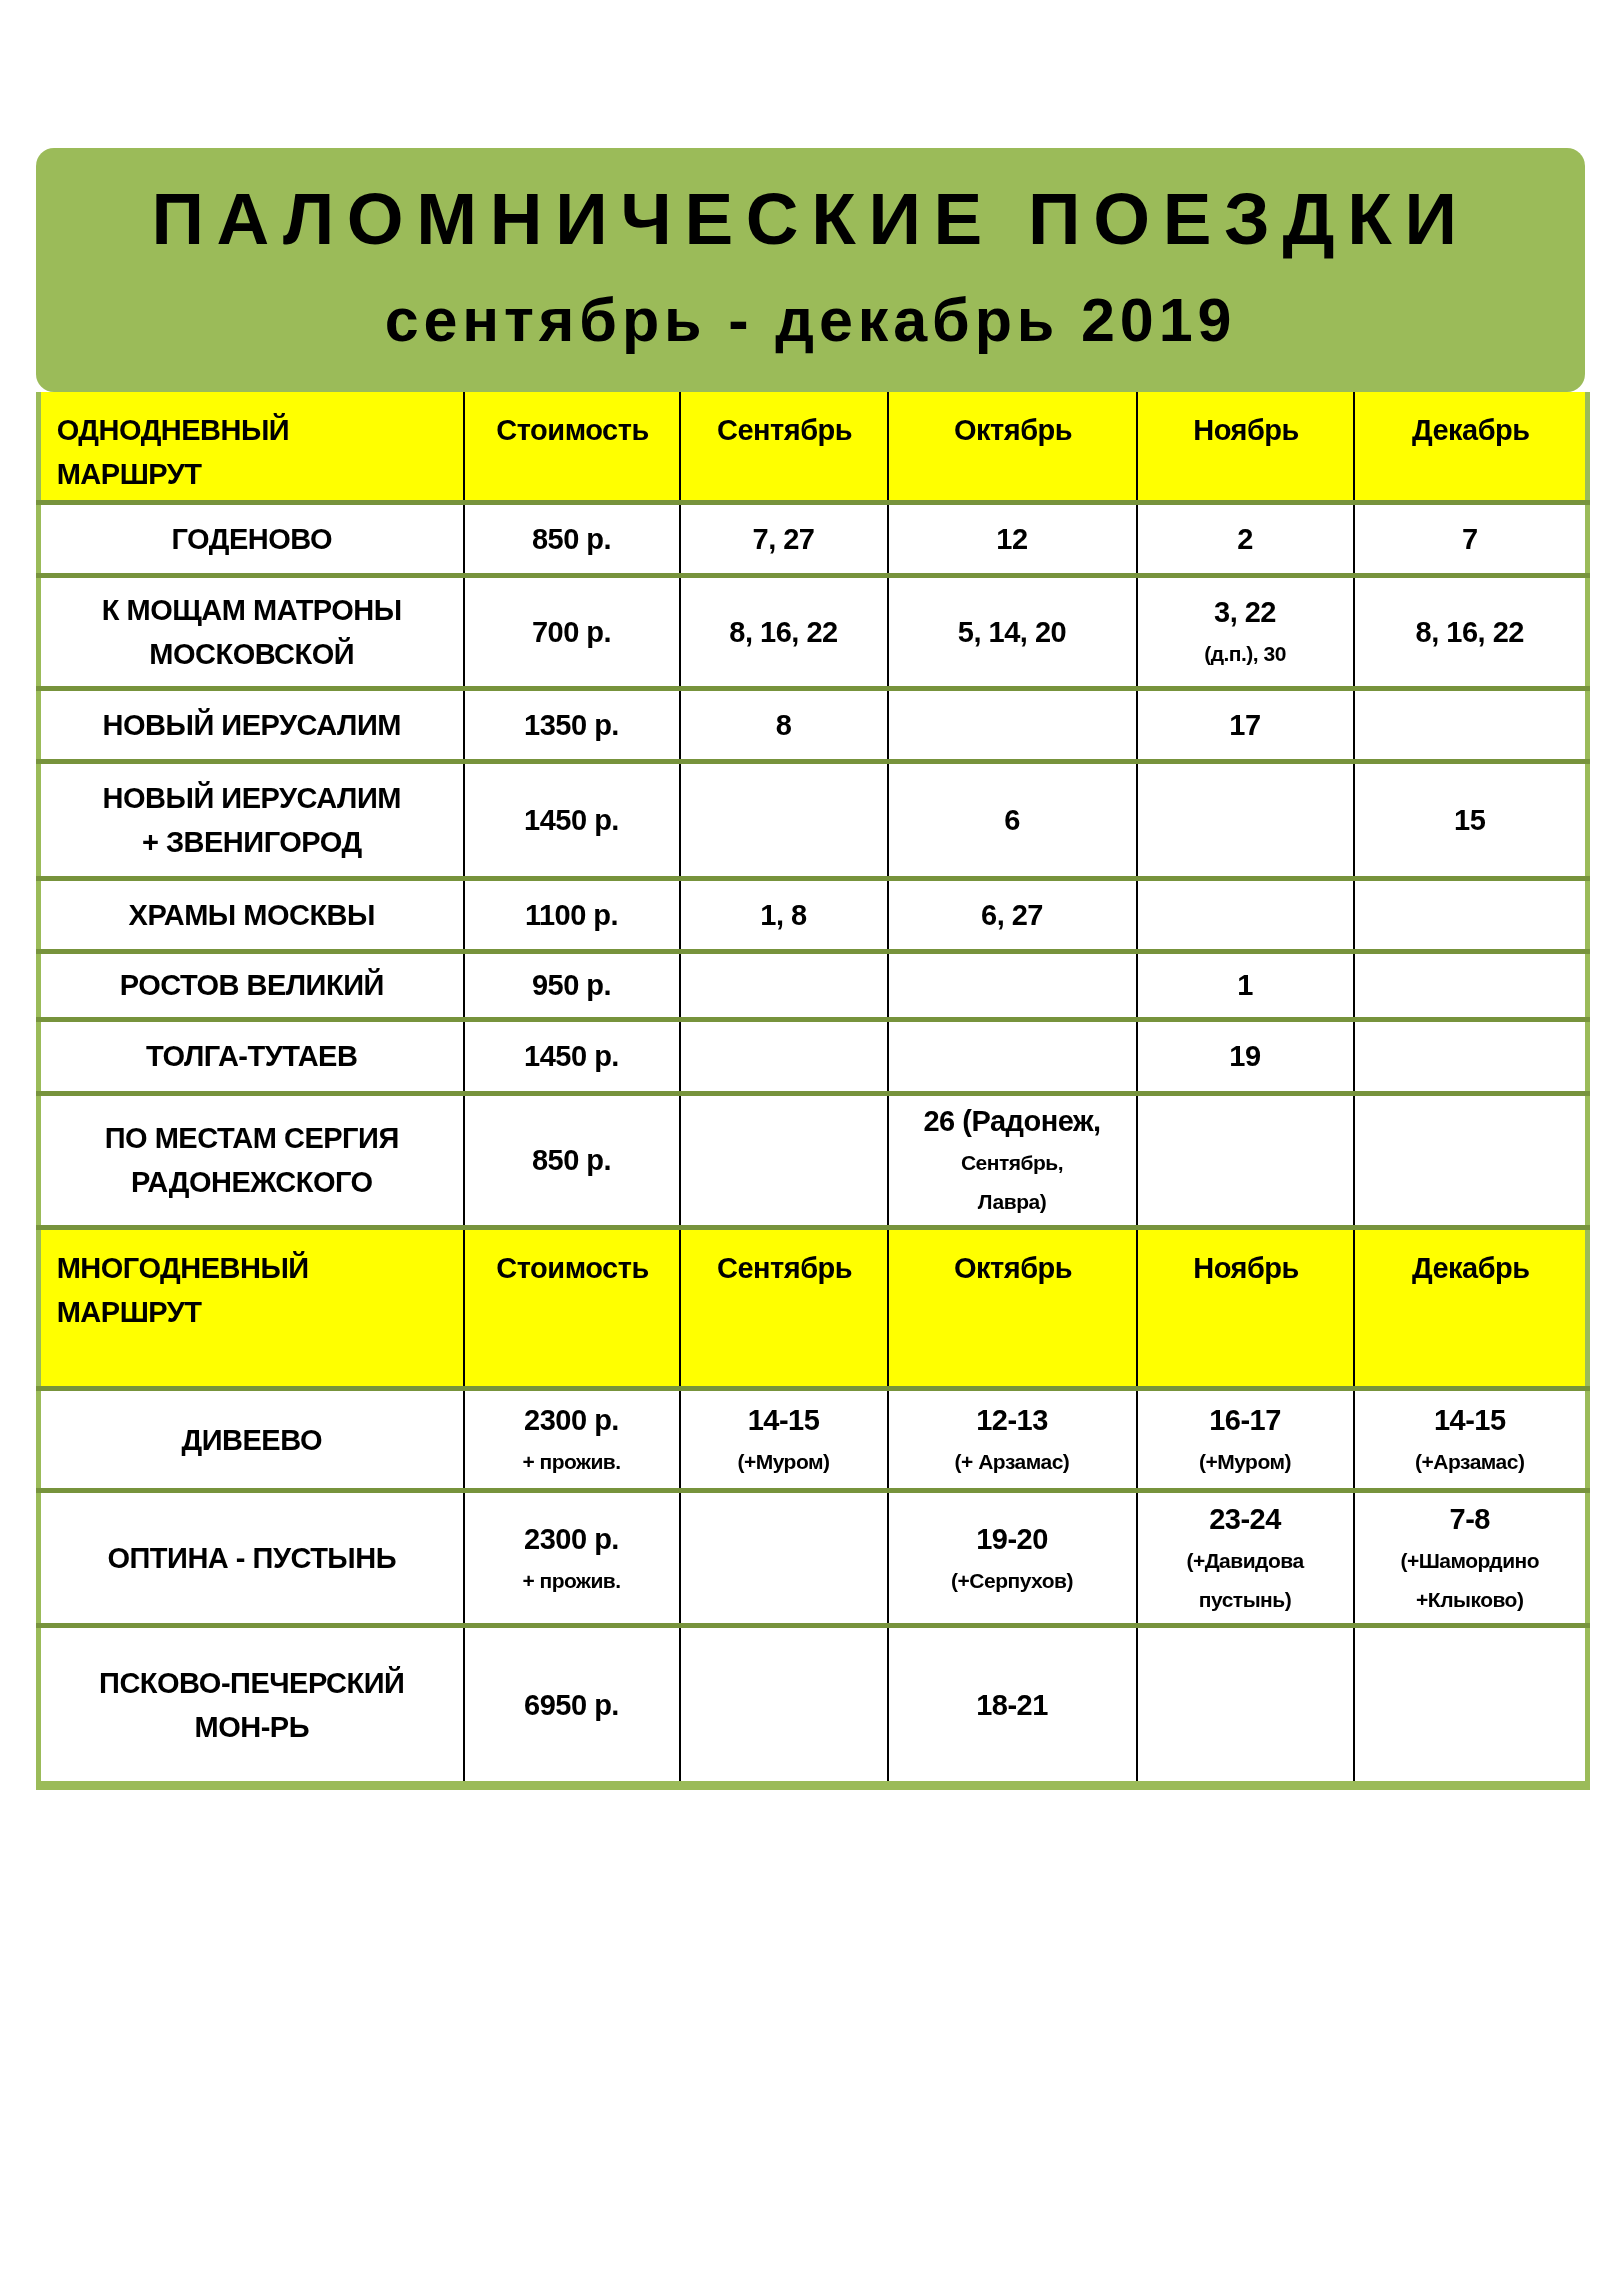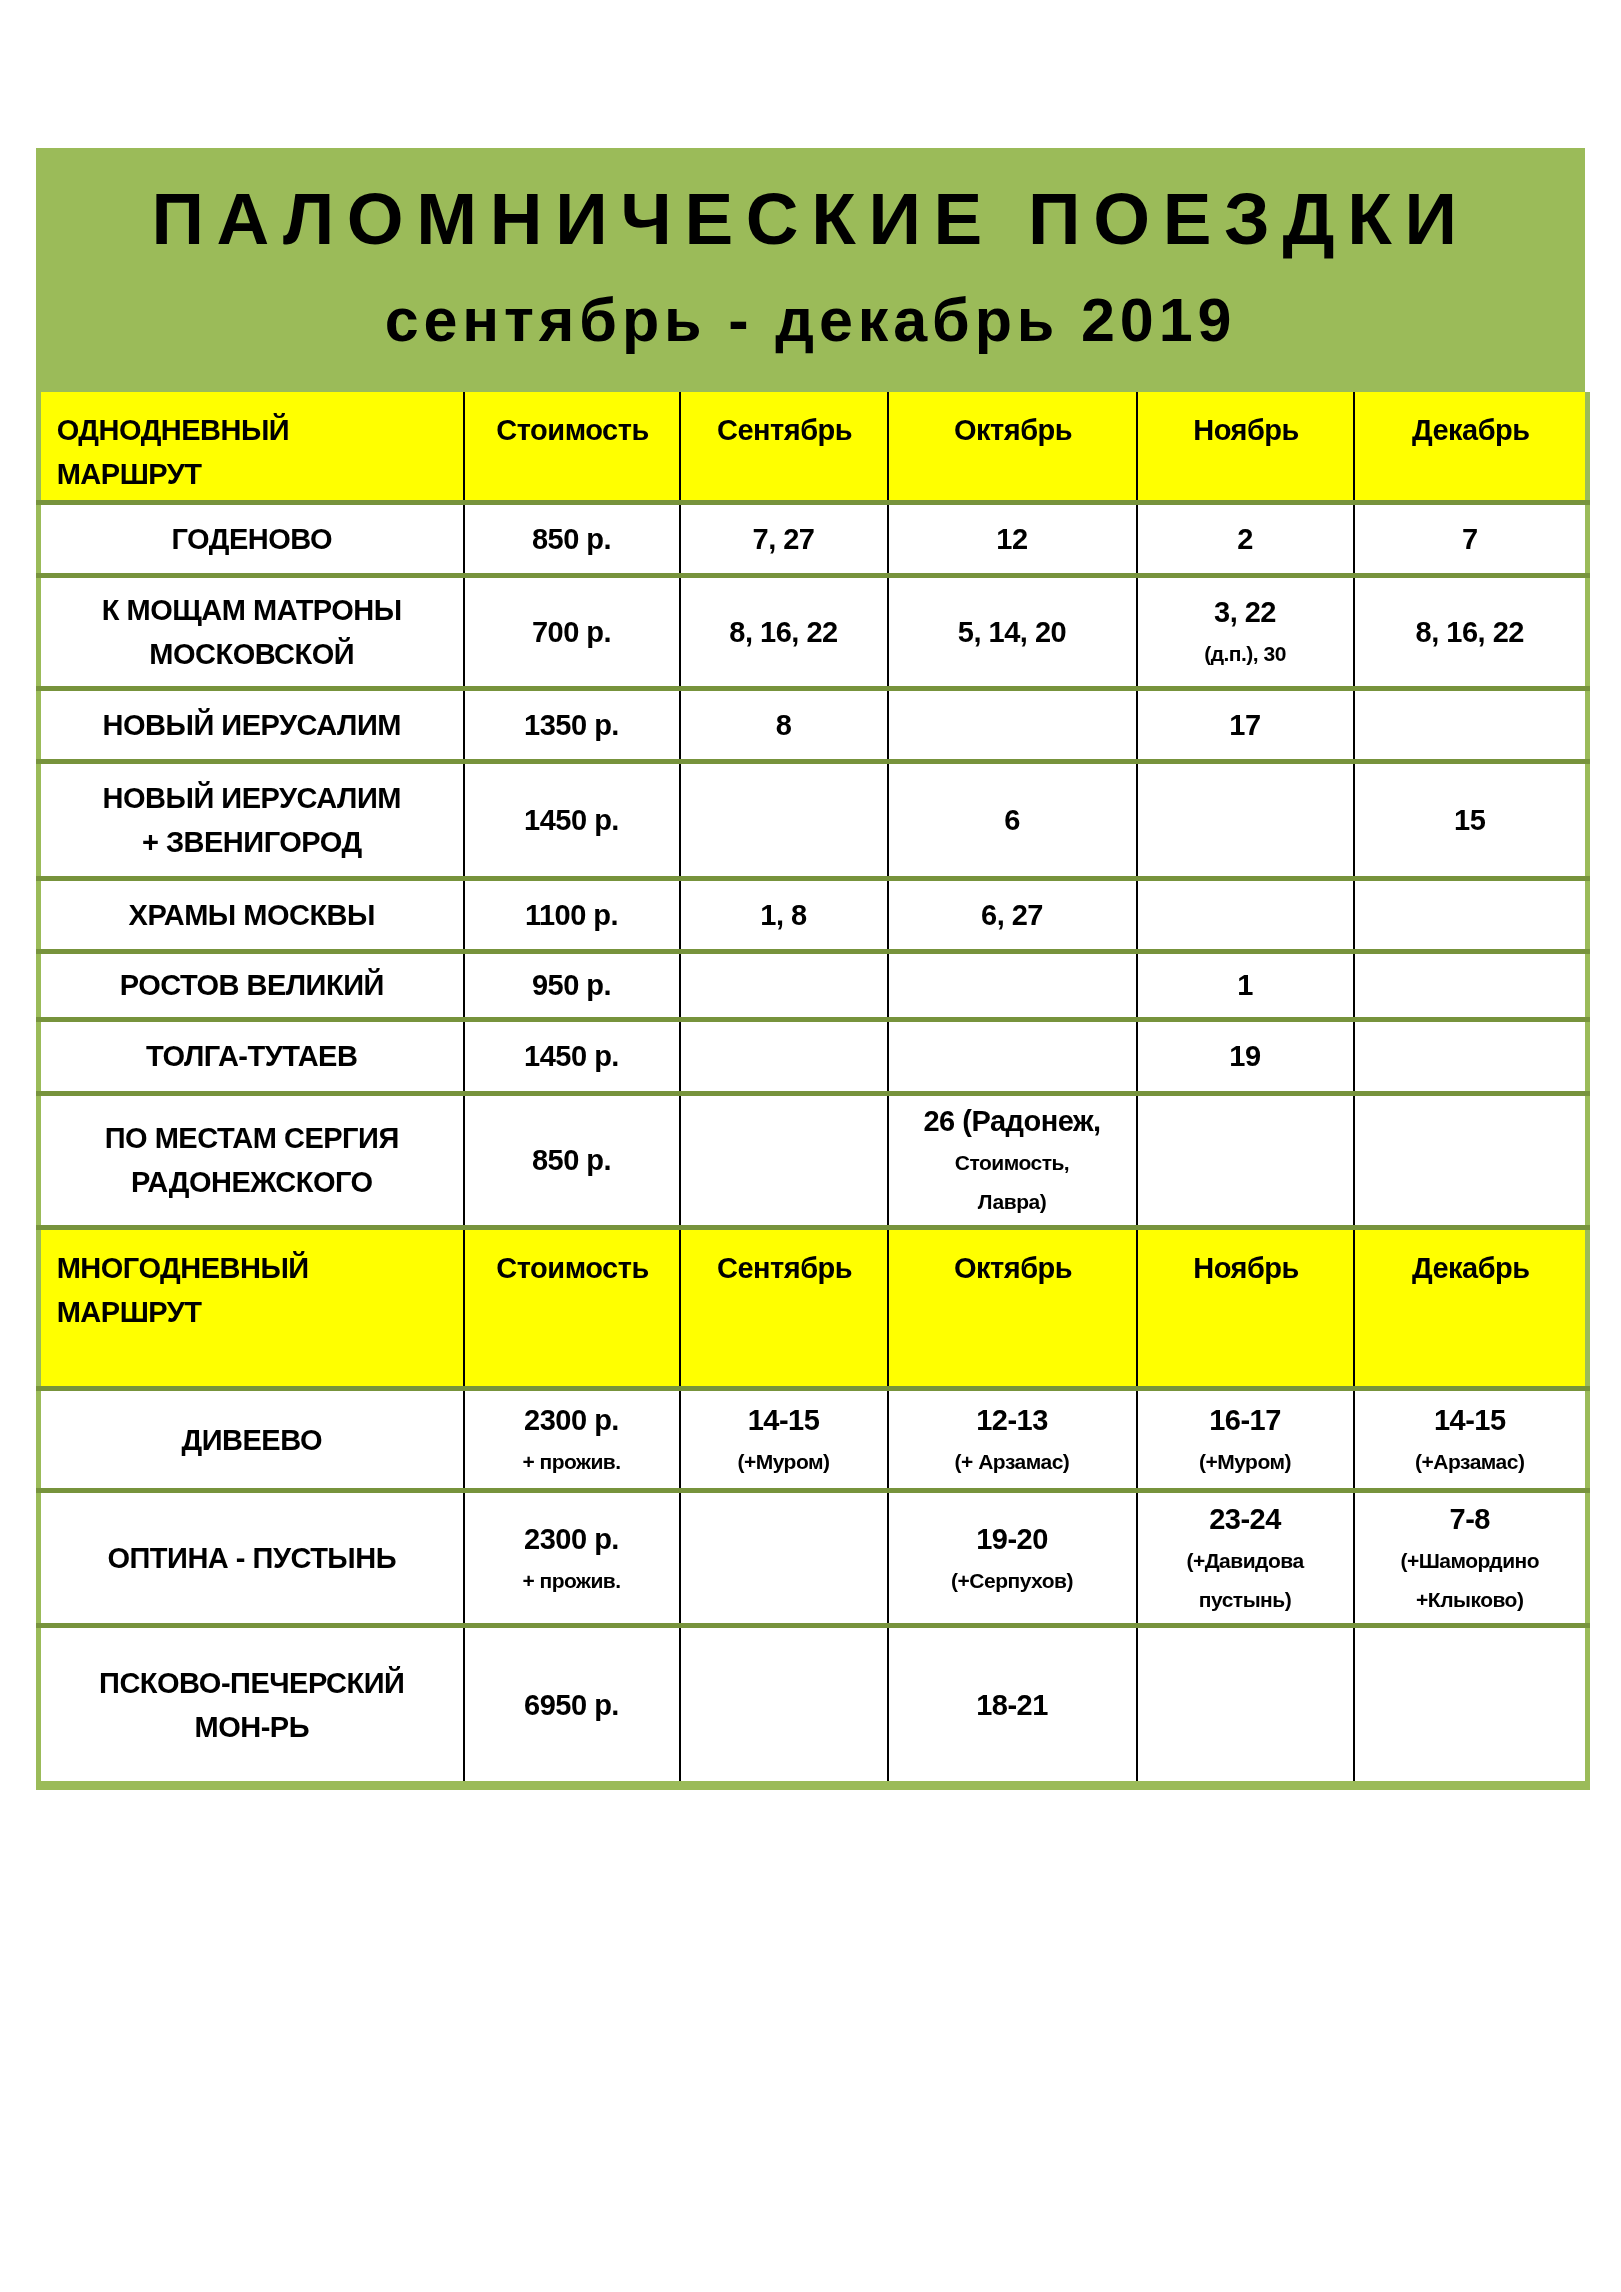--- a/index.html
+++ b/index.html
@@ -11,20 +11,21 @@
     color:#000;
   }
   .sheet {
     position:absolute; left:36px; top:148px; width:1549px;
   }
   .title-box {
     background:#9bbb59;
     height:244px;
     text-align:center;
     padding-top:33px;
+    border-radius:18px;
   }
   .title-line1 {
     font-size:73px; font-weight:bold; letter-spacing:12.7px;
     line-height:1.05; white-space:nowrap;
   }
   .title-line2 {
     font-size:61px; font-weight:bold; letter-spacing:4.9px;
     margin-top:27.4px; white-space:nowrap;
   }
   table.trips {
@@ -238,21 +239,21 @@
           <td class="route-cell">
             <div class="line">ПО МЕСТАМ СЕРГИЯ</div>
             <div class="line">РАДОНЕЖСКОГО</div>
           </td>
           <td>
             <div class="line">850 р.</div>
           </td>
           <td></td>
           <td class="align-left">
             <div class="line">26 (Радонеж,</div>
-            <div class="line small">Стоимость,</div>
+            <div class="line small">Сентябрь,</div>
             <div class="line small">Лавра)</div>
           </td>
           <td></td>
           <td></td>
         </tr>
         <tr class="header-row">
           <th class="section-cell">
             <div class="line">МНОГОДНЕВНЫЙ</div>
             <div class="line">МАРШРУТ</div>
           </th>

